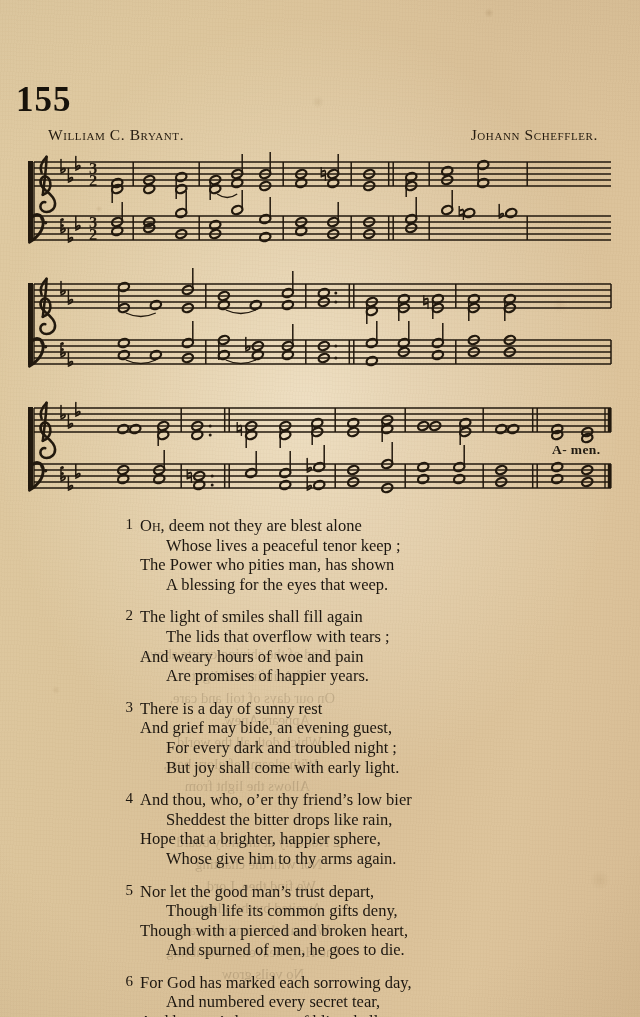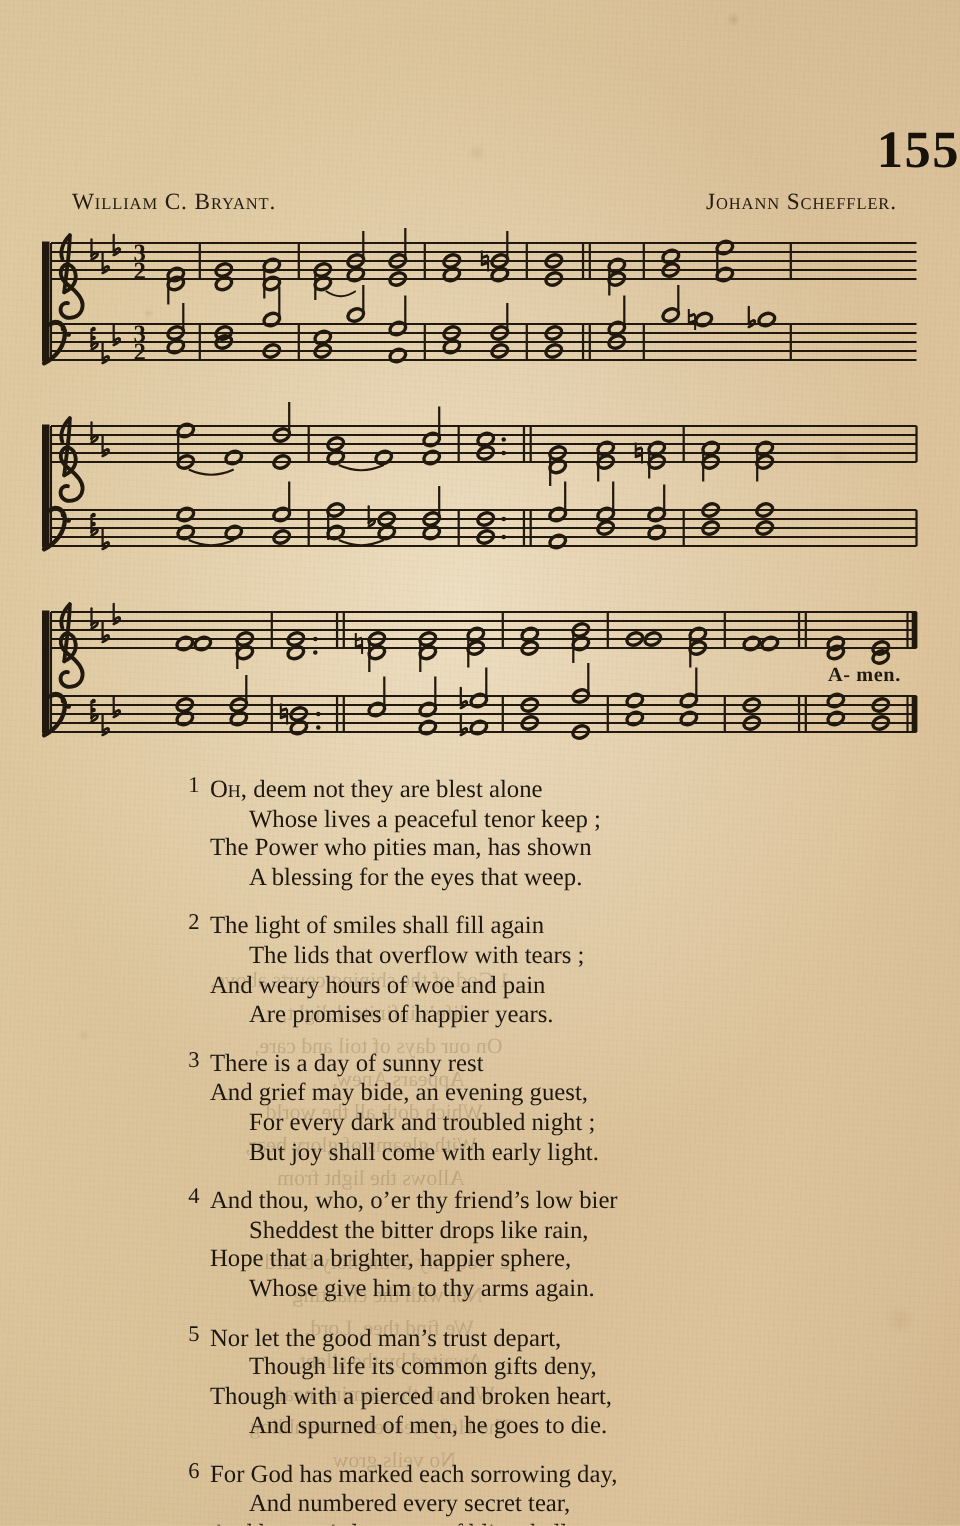--- a/index.html
+++ b/index.html
@@ -71,21 +71,21 @@
     top: 40px; left: 0; right: 0;
     text-align: center;
     font-style: italic;
     font-size: 21px;
     letter-spacing: 1.7px;
     color: #241b10;
   }
   #hymn-number {
     position: absolute;
     top: 80px; left: 0; right: 0;
-    text-align: right;
+    text-align: left;
     font-size: 35px;
     font-weight: bold;
     letter-spacing: 1px;
     color: #17120a;
     margin-left: 16px;
   }
   .attrib {
     position: absolute;
     top: 126px;
     font-size: 15.5px;

